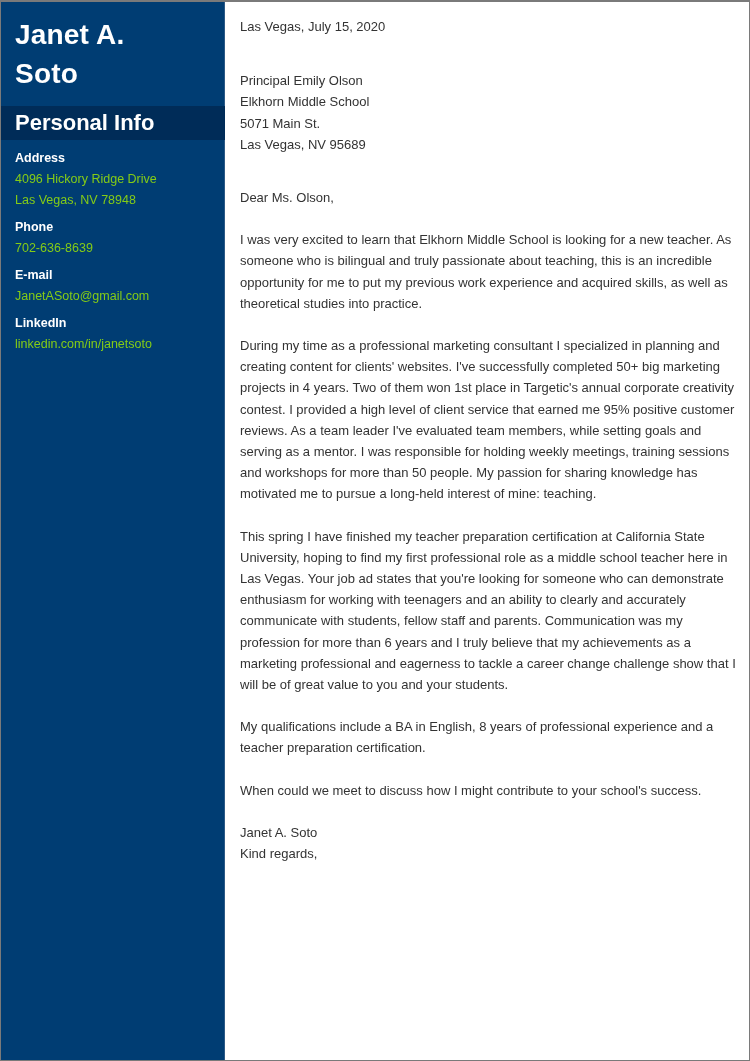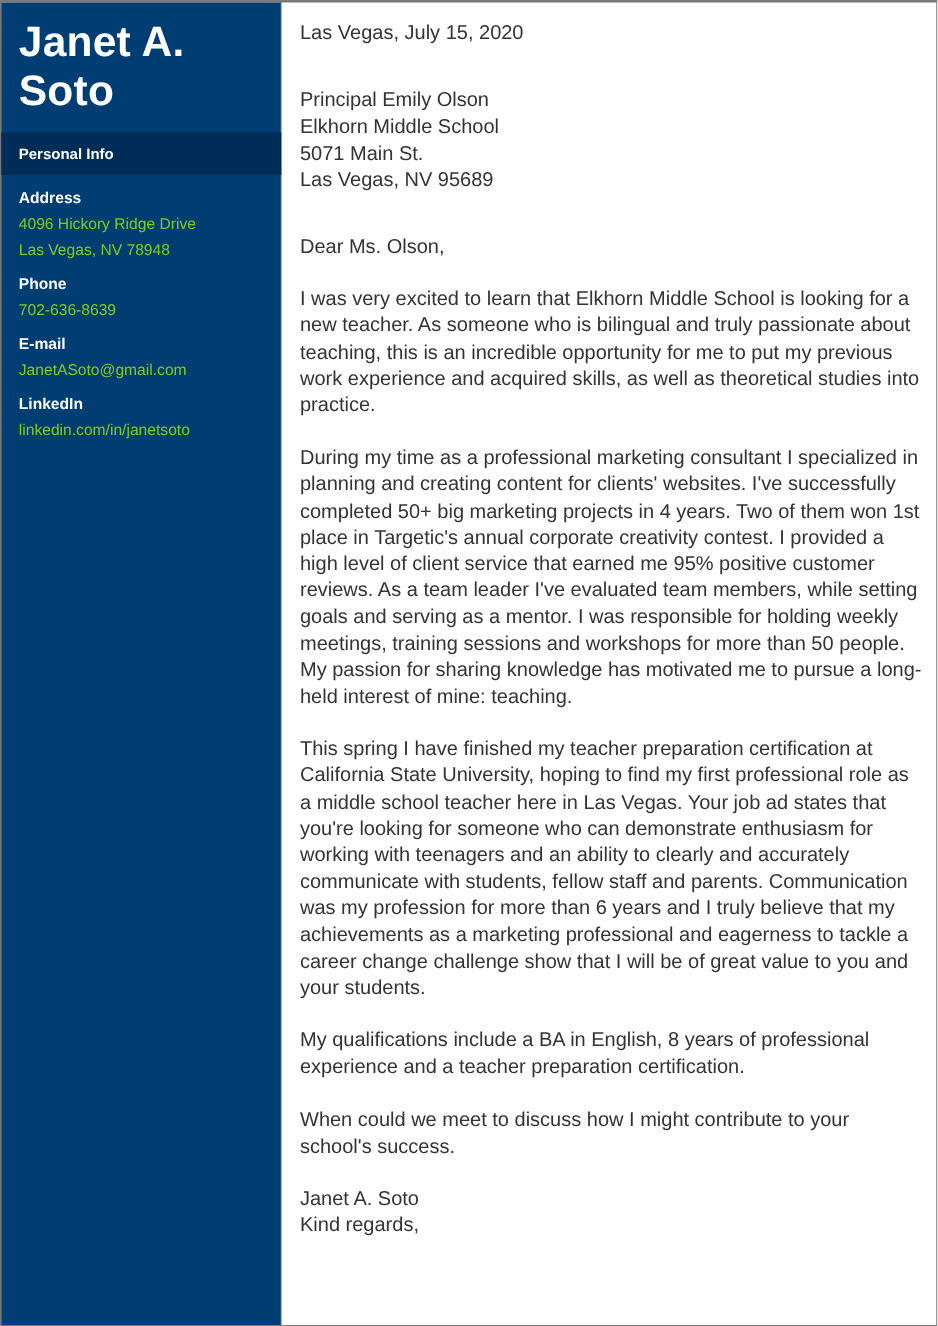--- a/index.html
+++ b/index.html
@@ -19,35 +19,35 @@
     .sidebar {
       width: 224px;
       height: 100%;
       background: #003d73;
       color: #ffffff;
       position: relative;
       border-right: 1px solid #2d5a86;
     }
     .name {
       font-weight: bold;
-      font-size: 34px;
+      font-size: 28px;
       line-height: 39px;
       padding: 13px 0 0 14px;
       color: #ffffff;
       letter-spacing: 0.2px;
     }
     .section-band {
       position: absolute;
       left: 0; top: 104px;
       width: 224px; height: 34px;
       background: #002c58;
       display: flex; align-items: center;
       padding-left: 14px;
       font-weight: bold;
-      font-size: 12px;
+      font-size: 22px;
       color: #ffffff;
     }
     .info {
       position: absolute;
       left: 14px; top: 146px;
       width: 205px;
       font-size: 12.5px;
     }
     .info-label {
       font-weight: bold;
@@ -58,21 +58,21 @@
     .info-value {
       line-height: 21px;
       height: 21px;
       color: #84cc16;
     }
     .info-group { margin-bottom: 6px; }
     .letter {
       flex: 1;
       padding: 14px 10px 0 15px;
       color: #333333;
-      font-size: 16px;
+      font-size: 13px;
       line-height: 21.2px;
     }
     .date { margin-bottom: 33px; }
     .recipient { margin-bottom: 32px; }
     .recipient div { height: 21.2px; }
     .para { margin-bottom: 21px; }
     .salutation { margin-bottom: 21px; }
     .closing div { height: 21.2px; }
   </style>
 </head>

